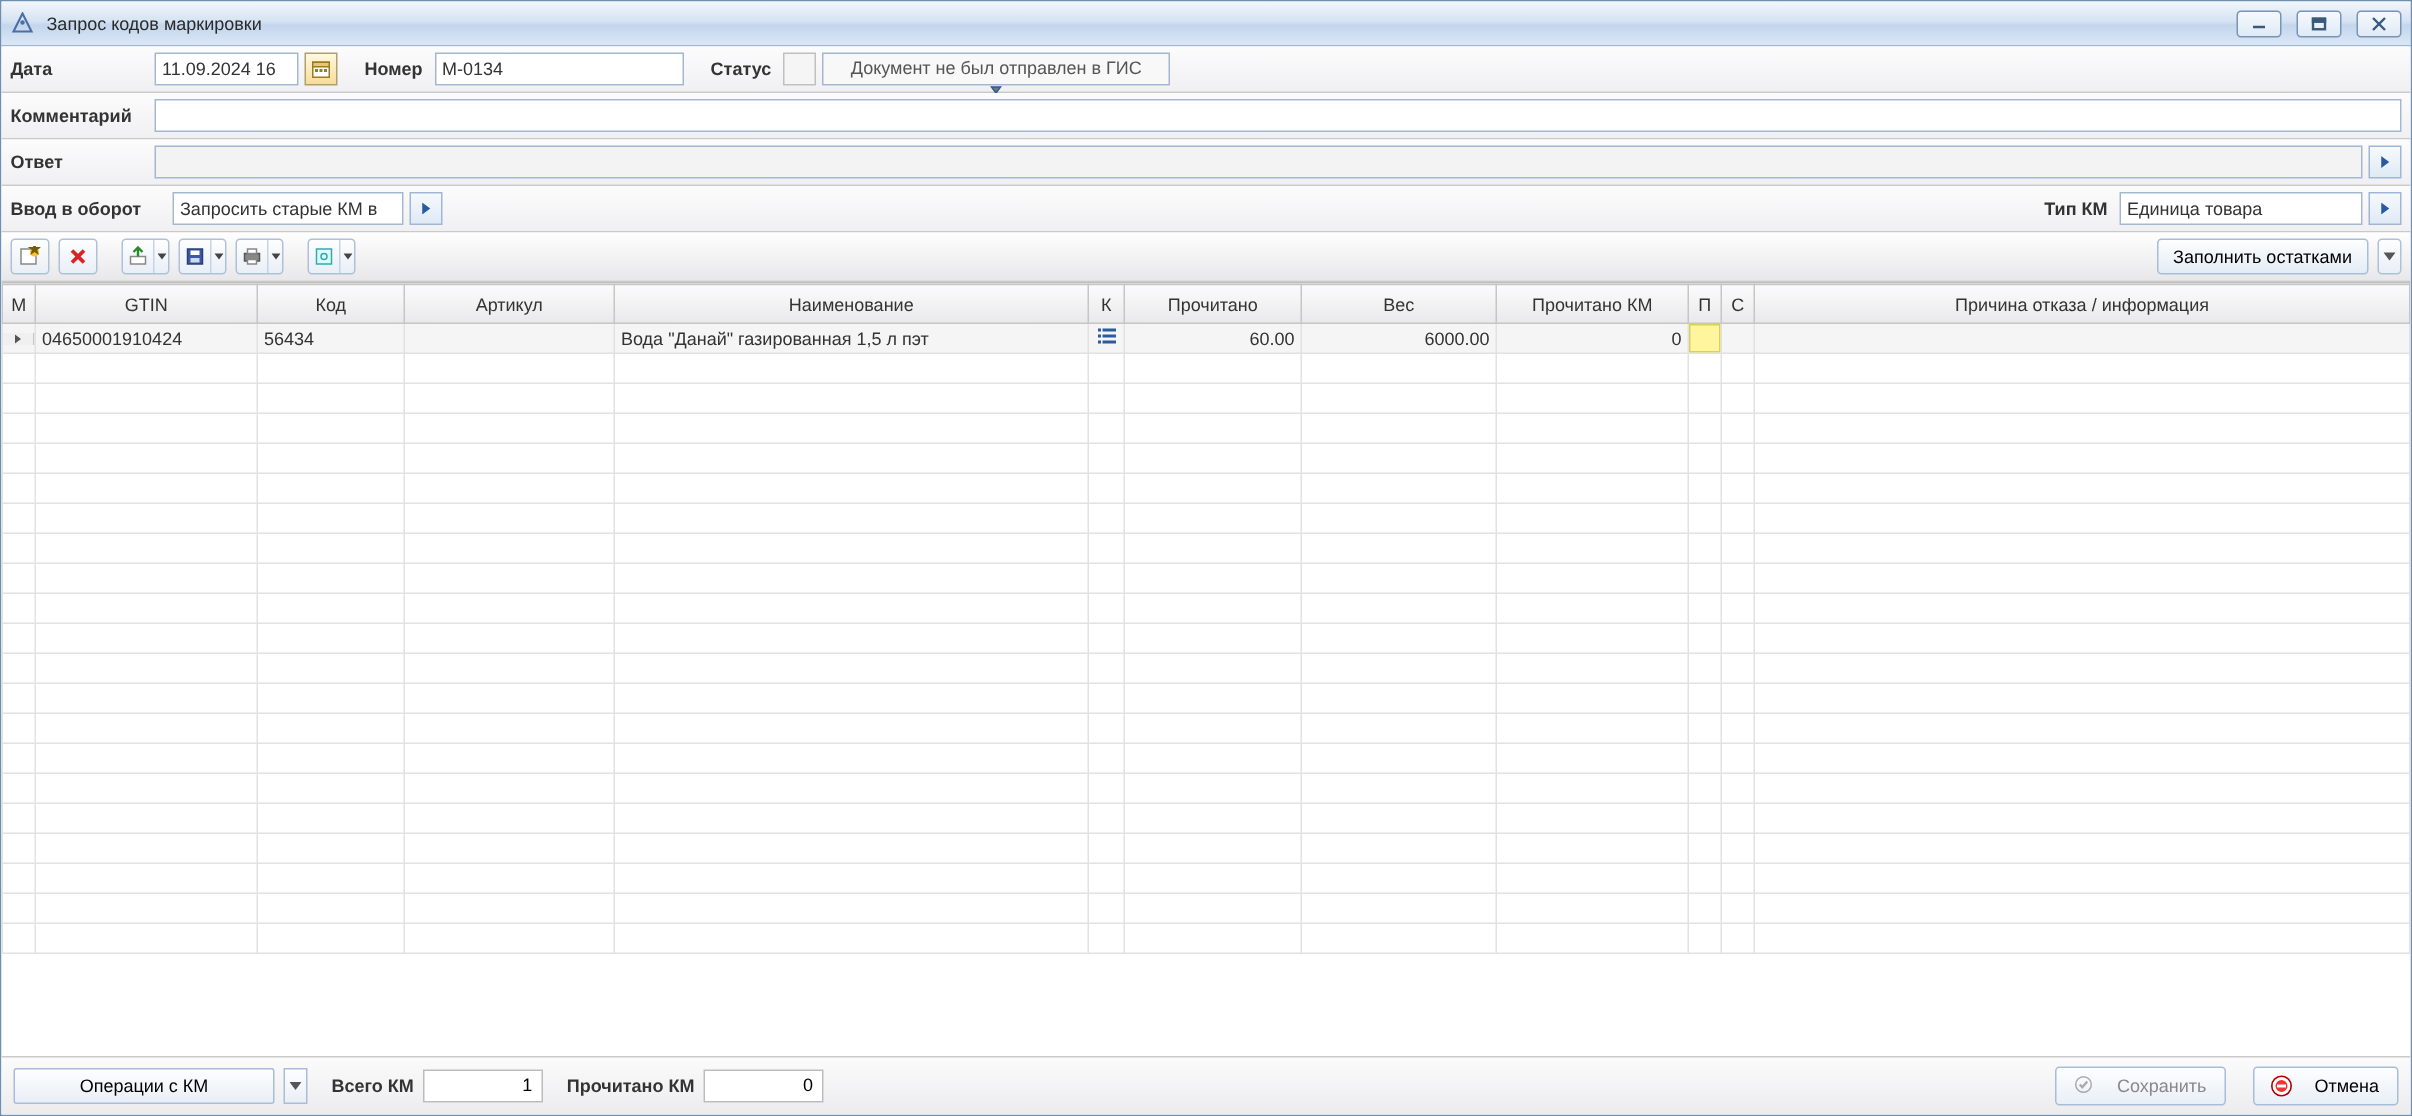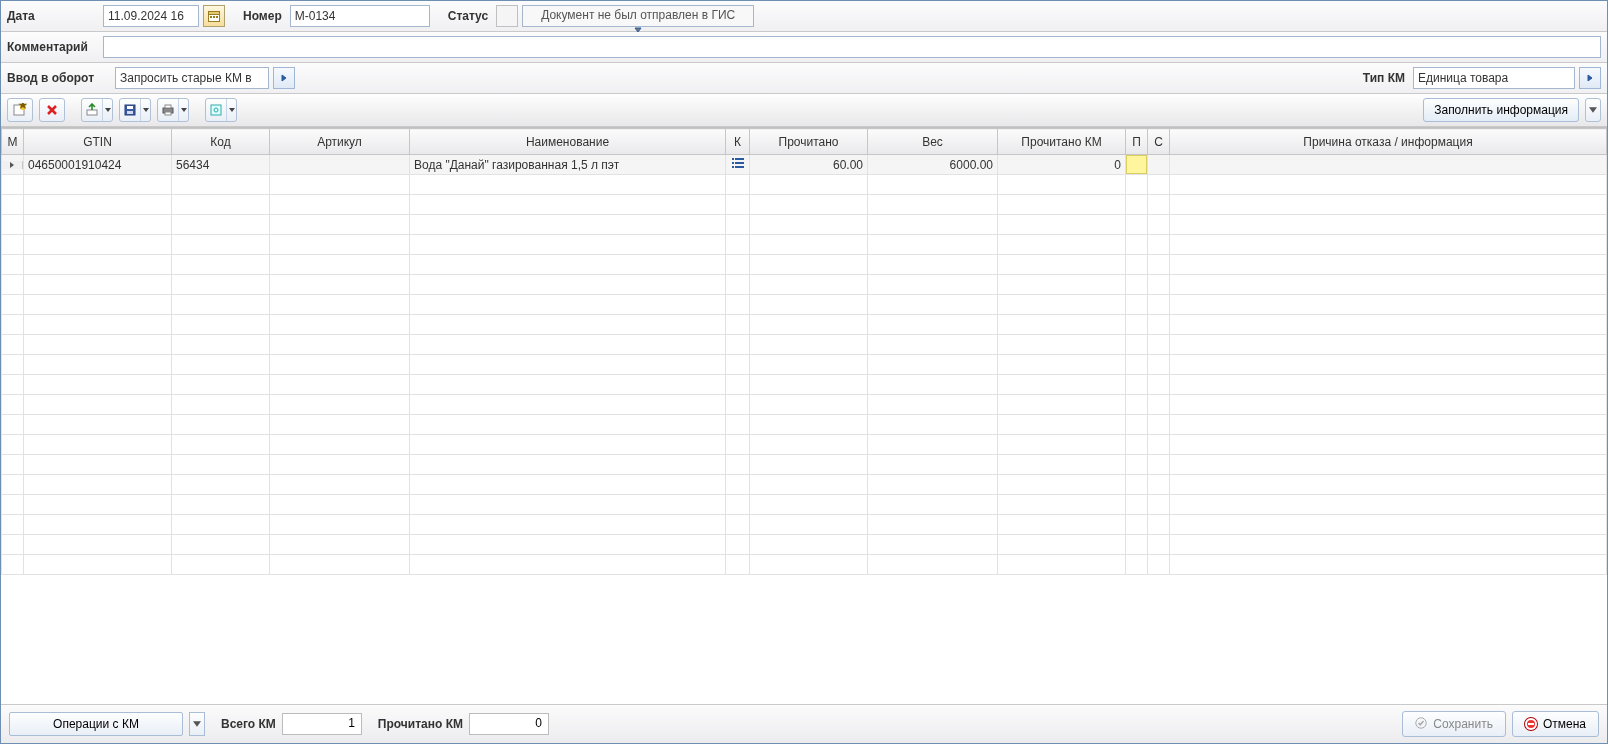--- a/index.html
+++ b/index.html
@@ -30,21 +30,21 @@
     border:1px solid #a5b7cf; background:#fff; height:22px; padding:2px 4px; color:#333;
   }
   input.readonly, .readonly { background:#f3f3f3; color:#666; }
   .date-btn {
     width:22px; height:22px; border:1px solid #b0a070;
     background:linear-gradient(to bottom,#fff8e0,#f6dd9a);
     display:flex; align-items:center; justify-content:center; cursor:pointer;
     background-clip:padding-box;
   }
   .date-btn svg { width:12px; height:12px; }
-  .number-input { width:140px; }
+  .number-input { width:166px; }
   .status-box { width:22px; height:22px; border:1px solid #c0c0c0; background:#f5f5f5; }
   .combo { display:flex; align-items:center; gap:4px; background:#f8f8f8; height:22px;flex-direction:column; }
   .combo .combo-text { flex:1; color:#555; padding:0 4px; }
   .combo .combo-arrow { width:14px; display:flex; align-items:center; justify-content:center; color:#666; }
   .combo.wide { width:232px; }
   .full { flex:1; }
   .small-arrow-btn {
     width:22px; height:22px; border:1px solid #9fb7d4; background:linear-gradient(to bottom,#f6f9fd,#dfeaf6);
     display:flex; align-items:center; justify-content:center; cursor:pointer;
   }
@@ -92,33 +92,59 @@
   }
   .footer .ops-btn {
     width:174px; height:24px; border:1px solid #a9bdd7; border-radius:2px;
     background:linear-gradient(to bottom,#fdfefe,#e9eff7); display:flex; align-items:center; justify-content:center;
   }
   .footer .dd-small { width:16px; height:24px; border:1px solid #a9bdd7; background:linear-gradient(to bottom,#fdfefe,#e9eff7); display:flex; align-items:center; justify-content:center; cursor:pointer; }
   .footer-label { font-weight:bold; color:#333; margin-left:10px; }
   .footer-num { width:80px; height:22px; border:1px solid #bcbcbc; background:#fff; text-align:right; padding:2px 6px; }
   .btn-right {
     height:26px; padding:3px 12px; border:1px solid #a9bdd7; border-radius:3px;
-    background:linear-gradient(to bottom,#fdfefe,#e9eff7); display:flex; align-items:center; gap:6px; cursor:pointer;
+    background:linear-gradient(to bottom,#fdfefe,#e9eff7); display:flex; align-items:center; gap:16px; cursor:pointer;margin-left:12px;
   }
   .btn-right.disabled { color:#888; }
   .red-stop { width:12px; height:12px; border-radius:50%; background:#e33; box-shadow: inset 0 0 0 2px #fff, 0 0 0 1px #a00; display:flex; align-items:center; justify-content:center;}
   .red-stop::after { content:""; width:6px; height:2px; background:#fff; }
   .spacer { flex:1; }
   .input-selected { background:#2f5fd0; color:#fff; }
 </style>
 </head>
 <body>
 
 <div class="window">
 
+  <div class="titlebar">
+    <span class="wicon">
+      <svg viewBox="0 0 16 16">
+          <path d="M8 1 L14 13 H2 Z" fill="none" stroke="#4a6fa5" stroke-width="1.4"></path>
+          <circle cx="8" cy="7" r="1.5" fill="#4a6fa5"></circle>
+        </svg>
+    </span>
+    <span class="title">Запрос кодов маркировки</span>
+    <div class="winbtn">
+        <svg viewBox="0 0 12 10">
+          <line x1="2" y1="7" x2="10" y2="7"></line>
+        </svg>
+      </div>
+    <div class="winbtn">
+        <svg viewBox="0 0 12 10">
+          <rect x="2" y="1.5" width="8" height="7"></rect>
+          <rect x="2" y="1.5" width="8" height="2" fill="#3a5a7a"></rect>
+        </svg>
+      </div>
+    <div class="winbtn">
+        <svg viewBox="0 0 12 10">
+          <line x1="2" y1="1" x2="10" y2="9"></line>
+          <line x1="10" y1="1" x2="2" y2="9"></line>
+        </svg>
+      </div>
+  </div>
 
   <div class="content">
 
     <div class="formrow">
       <span class="field-label w1">Дата</span>
       <input type="text" class="textbox input-selected" style="width: 96px;" value="11.09.2024 16">
       <div class="date-btn">
         <svg viewBox="0 0 12 12">
             <rect x="0.5" y="1.5" width="11" height="10" fill="#fff" stroke="#9a7b20"></rect>
             <rect x="0.5" y="1.5" width="11" height="3" fill="#e6c870" stroke="#9a7b20"></rect>
@@ -141,20 +167,29 @@
             </svg>
           </span>
       </div>
     </div>
 
     <div class="formrow">
       <span class="field-label w1">Комментарий</span>
       <input type="text" class="textbox full" value="" style="">
     </div>
 
+    <div class="formrow">
+      <span class="field-label w1">Ответ</span>
+      <input type="text" class="textbox full readonly" readonly="" value="" style="">
+      <div class="small-arrow-btn">
+        <svg viewBox="0 0 8 8">
+            <path d="M2 1 L6 4 L2 7 Z"></path>
+          </svg>
+      </div>
+    </div>
 
     <div class="formrow">
       <span class="field-label" style="width:104px;">Ввод в оборот</span>
       <input type="text" class="textbox" style="width: 154px;" value="Запросить старые КМ в">
       <div class="small-arrow-btn">
         <svg viewBox="0 0 8 8">
             <path d="M2 1 L6 4 L2 7 Z"></path>
           </svg>
       </div>
       <span class="spacer"></span>
@@ -224,21 +259,21 @@
             <circle cx="7" cy="7" r="2" fill="none" stroke="#3aa"></circle>
           </svg>
         <span class="dd">
             <svg viewBox="0 0 6 6">
               <path d="M0 1 L3 5 L6 1 Z"></path>
             </svg>
           </span>
       </div>
       <span class="spacer"></span>
       <div class="big-btn">
-        <span>Заполнить информация</span>
+        <span>Заполнить остатками</span>
       </div>
       <div class="tbtn" style="min-width:16px;">
         <svg width="8" height="8" viewBox="0 0 6 6">
             <path d="M0 1 L3 5 L6 1 Z" fill="#555"></path>
           </svg>
       </div>
     </div>
 
     <div class="grid-wrap">
       <table class="grid">

